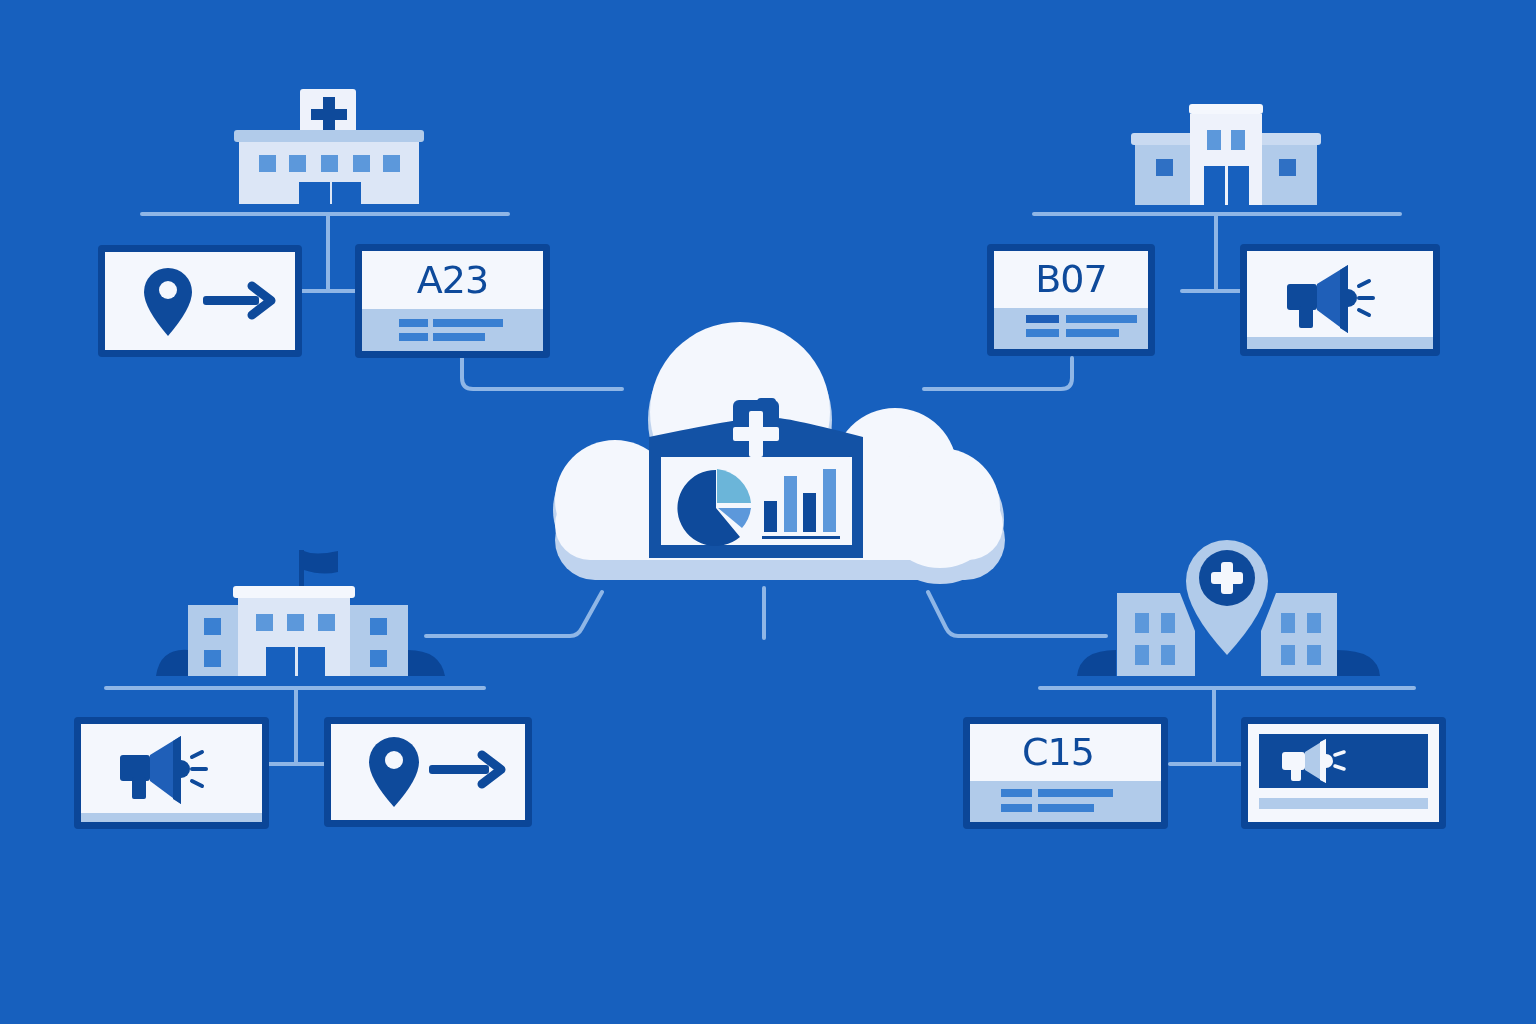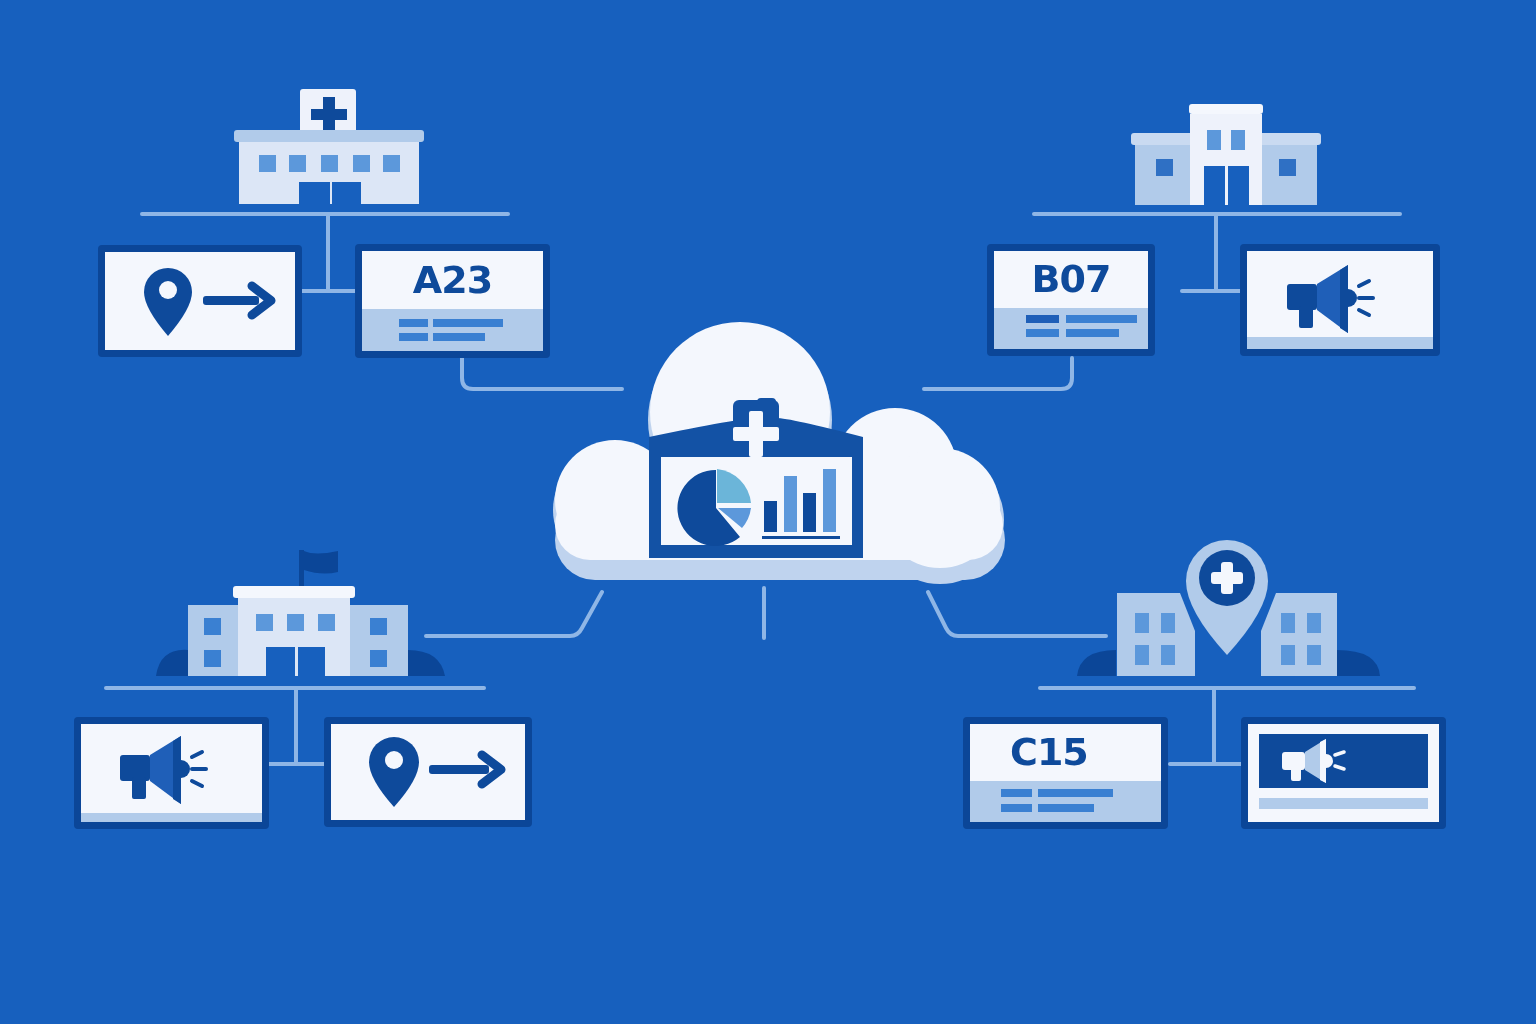--- a/index.html
+++ b/index.html
@@ -14,21 +14,21 @@
     }
     .screen-inner {
       width: 100%; height: 100%;
       background: #F4F7FD;
       position: relative;
       overflow: hidden;
     }
     .code-top {
       position: absolute; left: 0; right: 0; top: 0; height: 58%;
       display: flex; align-items: center; justify-content: center;
-      font-family: "DejaVu Sans", sans-serif; font-weight: bold;
+      font-family: "DejaVu Sans", sans-serif; font-weight: normal;
       font-size: 38px; color: #0E4A9B; letter-spacing: -1px;
     }
     .code-bottom {
       position: absolute; left: 0; right: 0; bottom: 0; height: 42%;
       background: #B1CBEA;
     }
     .bar { position: absolute; height: 8px; background: #3A80D2; }
     .bar.dark { background: #1F5FB8; }
     .strip { position: absolute; left: 0; right: 0; bottom: 0; height: 12px; background: #B1CBEA; }
   </style>
@@ -263,21 +263,21 @@
       <g>
         <rect x="98" y="41" width="60" height="9" rx="3" fill="#0E4A9B"></rect>
         <path d="M151 31 L170 45.5 L151 60" stroke="#0E4A9B" stroke-width="9" fill="none" stroke-linecap="round" stroke-linejoin="round"></path>
       </g>
     </svg>
   </div>
 </div>
 
 <div class="screen" style="left:963px; top:717px; width:205px; height:112px;">
   <div class="screen-inner">
-    <div class="code-top" style="justify-content:flex-start; padding-left:40px;">C15</div>
+    <div class="code-top" style="justify-content:flex-start; padding-left:52px;">C15</div>
     <div class="code-bottom">
       <div class="bar" style="left:31px; top:8px; width:31px;"></div>
       <div class="bar" style="left:68px; top:8px; width:75px;"></div>
       <div class="bar" style="left:31px; top:23px; width:31px;"></div>
       <div class="bar" style="left:68px; top:23px; width:56px;"></div>
     </div>
   </div>
 </div>
 
 <div class="screen" style="left:1241px; top:717px; width:205px; height:112px;">

